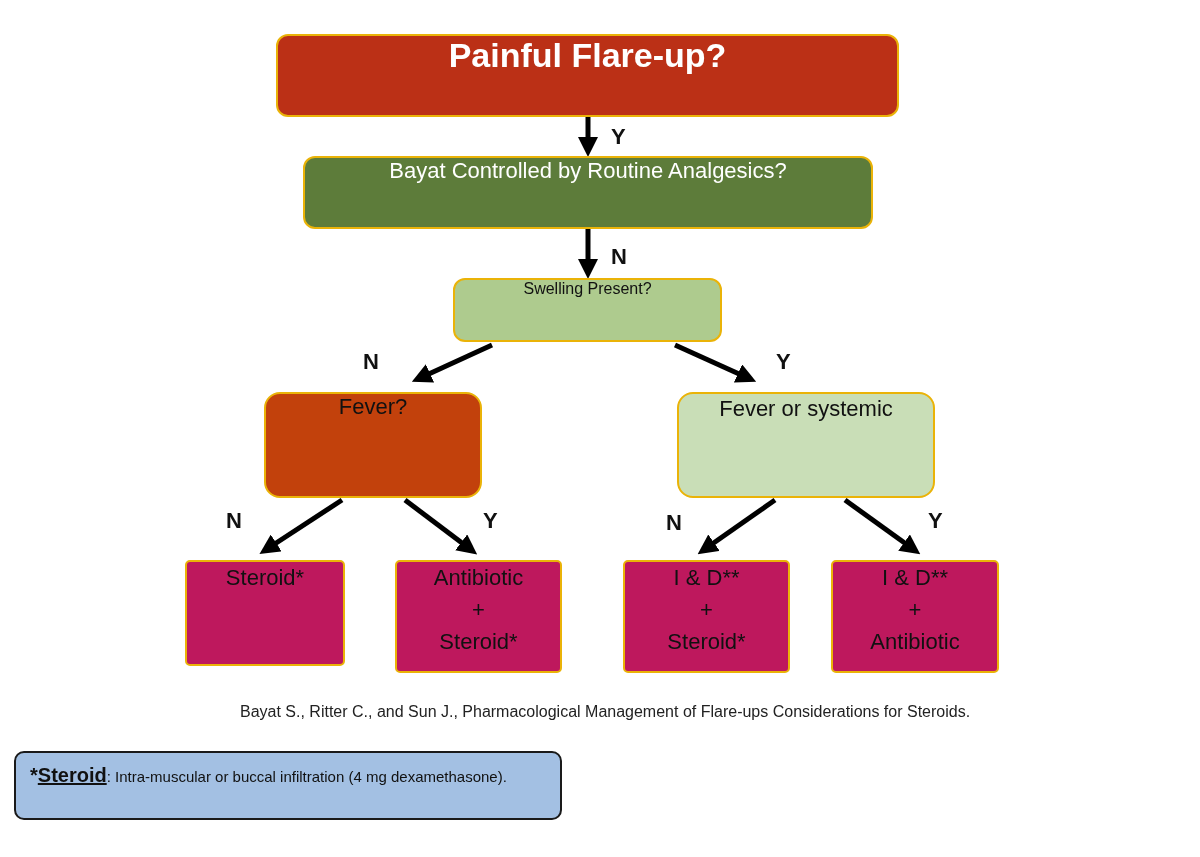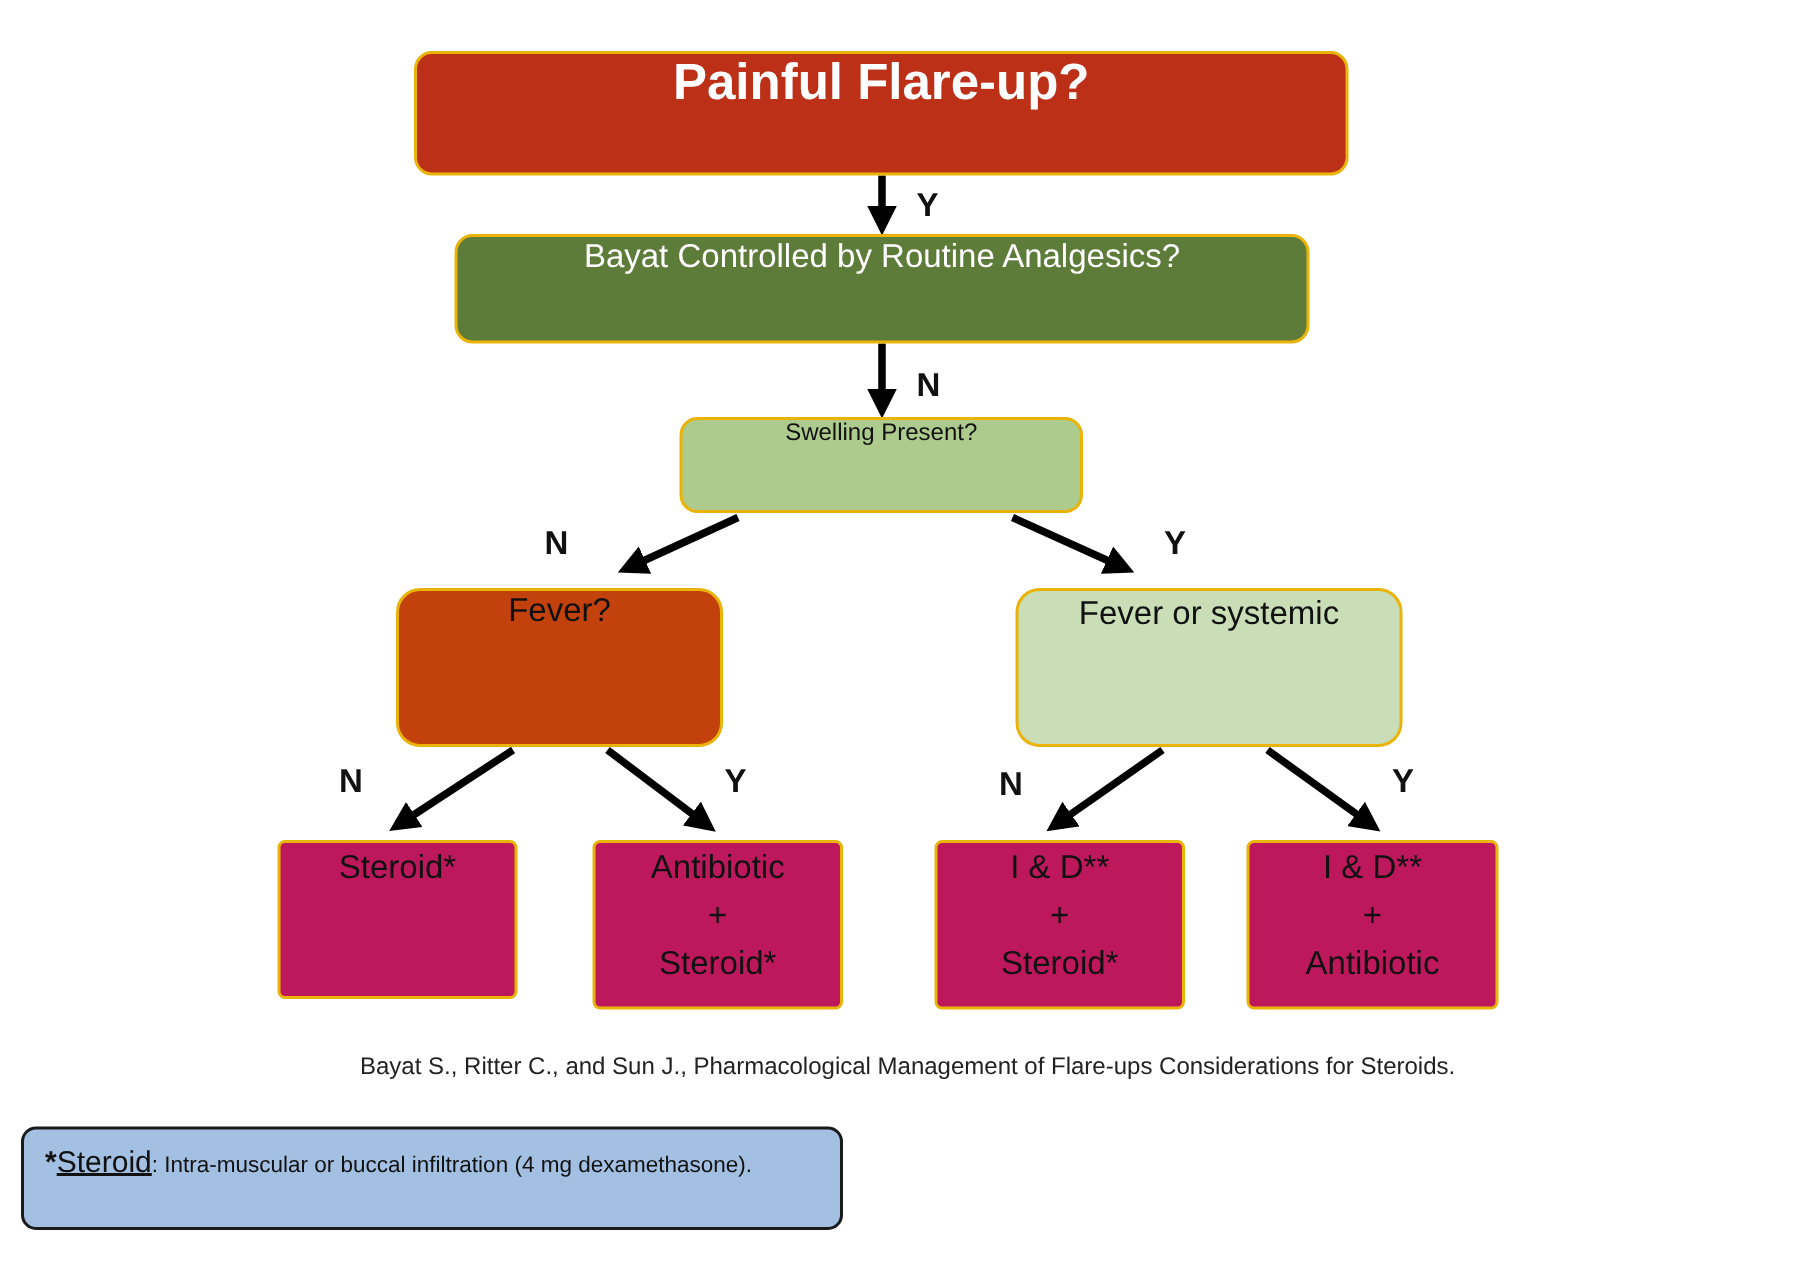--- a/index.html
+++ b/index.html
@@ -19,21 +19,21 @@
   #o1 { left:185px; top:560px; width:160px; height:106px; }
   #o2 { left:395px; top:560px; width:167px; height:113px; }
   #o3 { left:623px; top:560px; width:167px; height:113px; }
   #o4 { left:831px; top:560px; width:168px; height:113px; }
   .stack span { display:block; }
   #cite { position:absolute; left:240px; top:703px; font-size:16px; color:#222; }
   #legend { position:absolute; left:14px; top:751px; width:548px; height:69px; box-sizing:border-box;
             background:#a3c0e3; border:2px solid #1a1a1a; border-radius:10px; padding:10px 0 0 14px; overflow:hidden; }
   .lg-row { font-size:15px; line-height:25px; white-space:nowrap; }
   .lg-key { font-weight:bold; font-size:20px; }
-  .lg-term { font-weight:normal; font-size:20px; text-decoration:underline; }
+  .lg-term { font-weight:bold; font-size:20px; text-decoration:underline; }
   .lg-def { font-family:Liberation Sans, sans-serif; font-size:15px; }
 </style>
 </head>
 <body>
 
 <svg class="arrows" width="1200" height="857">
   <defs>
     <marker id="ah" markerWidth="4" markerHeight="4" refX="2.2" refY="2" orient="auto" markerUnits="strokeWidth">
       <path d="M0,0 L4,2 L0,4 z" fill="#000"></path>
     </marker>

